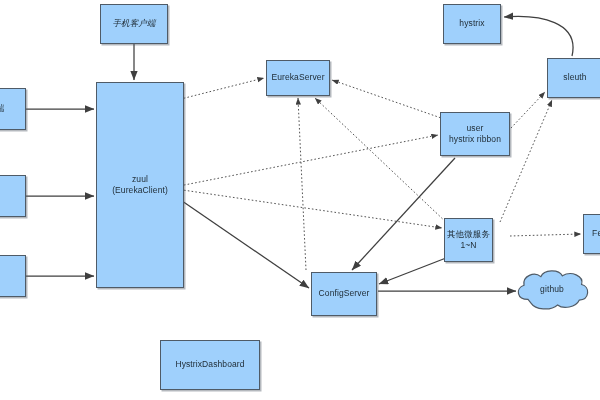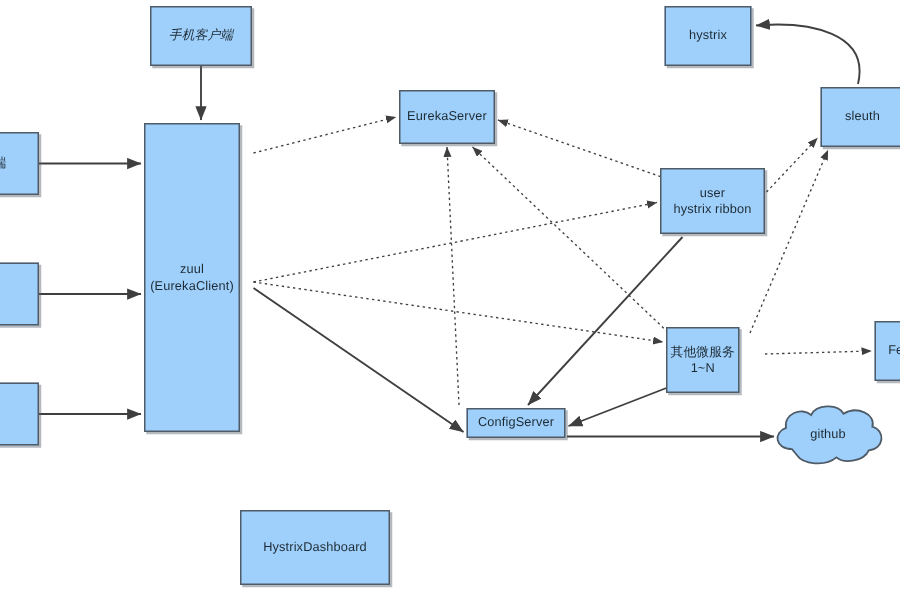--- a/index.html
+++ b/index.html
@@ -107,21 +107,21 @@
       </div>
       <div class="node" style="left: -26px; top: 88px; width: 52px; height: 42px;">
         <span class="label">端</span>
       </div>
       <div class="node" style="left: -26px; top: 175px; width: 52px; height: 42px;">
         <span class="label"></span>
       </div>
       <div class="node" style="left: -26px; top: 255px; width: 52px; height: 42px;">
         <span class="label"></span>
       </div>
-      <div class="node" style="left: 96px; top: 82px; width: 64px; height: 206px;">
+      <div class="node" style="left: 96px; top: 82px; width: 88px; height: 206px;">
         <span class="label">zuul
 (EurekaClient)</span>
       </div>
       <div class="node" style="left: 266px; top: 60px; width: 64px; height: 36px;">
         <span class="label">EurekaServer</span>
       </div>
       <div class="node" style="left: 443px; top: 4px; width: 58px; height: 40px;">
         <span class="label">hystrix</span>
       </div>
       <div class="node" style="left: 547px; top: 58px; width: 56px; height: 40px;">
@@ -131,21 +131,21 @@
         <span class="label">user
 hystrix  ribbon</span>
       </div>
       <div class="node" style="left: 444px; top: 218px; width: 49px; height: 44px;">
         <span class="label">其他微服务
 1~N</span>
       </div>
       <div class="node" style="left: 583px; top: 214px; width: 40px; height: 40px;">
         <span class="label">Feign</span>
       </div>
-      <div class="node" style="left: 311px; top: 272px; width: 66px; height: 20px; justify-content: center;">
+      <div class="node" style="left: 311px; top: 272px; width: 66px; height: 44px; justify-content: center;">
         <span class="label">ConfigServer</span>
       </div>
       <div class="node cloud" style="left: 512px; top: 268px; width: 80px; height: 44px;">
         <svg class="cloud-shape" viewBox="0 0 100 56" preserveAspectRatio="none">
           <path d="M20,40 C6,40 4,26 15,22 C13,10 28,4 36,11 C40,2 58,1 63,10 C74,3 90,10 87,21 C98,24 97,40 84,41 C80,50 64,53 57,47 C48,55 29,53 24,45 Z" fill="#9fd0fc" stroke="#4f5b67" stroke-width="1.2" vector-effect="non-scaling-stroke"></path>
         </svg>
         <span class="label">github</span>
       </div>
       <div class="node" style="left: 160px; top: 340px; width: 100px; height: 50px;">
         <span class="label">HystrixDashboard</span>

